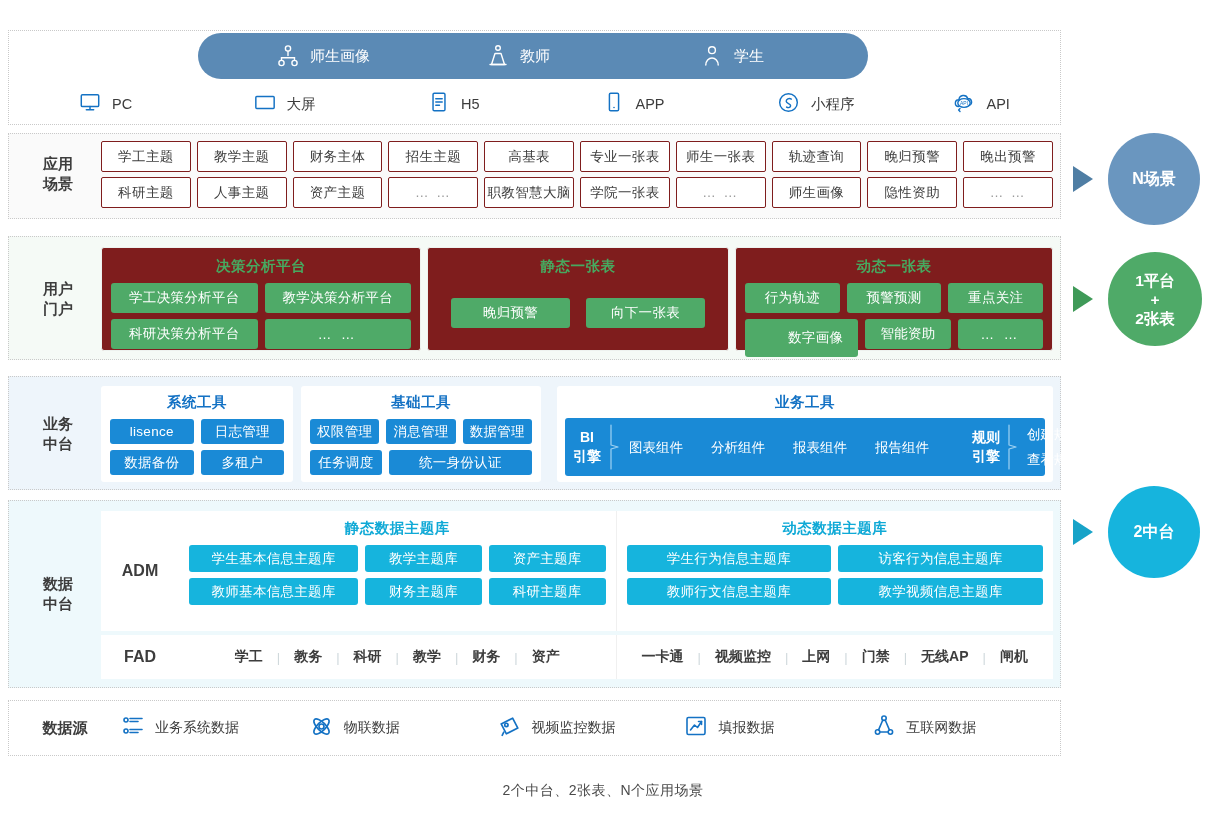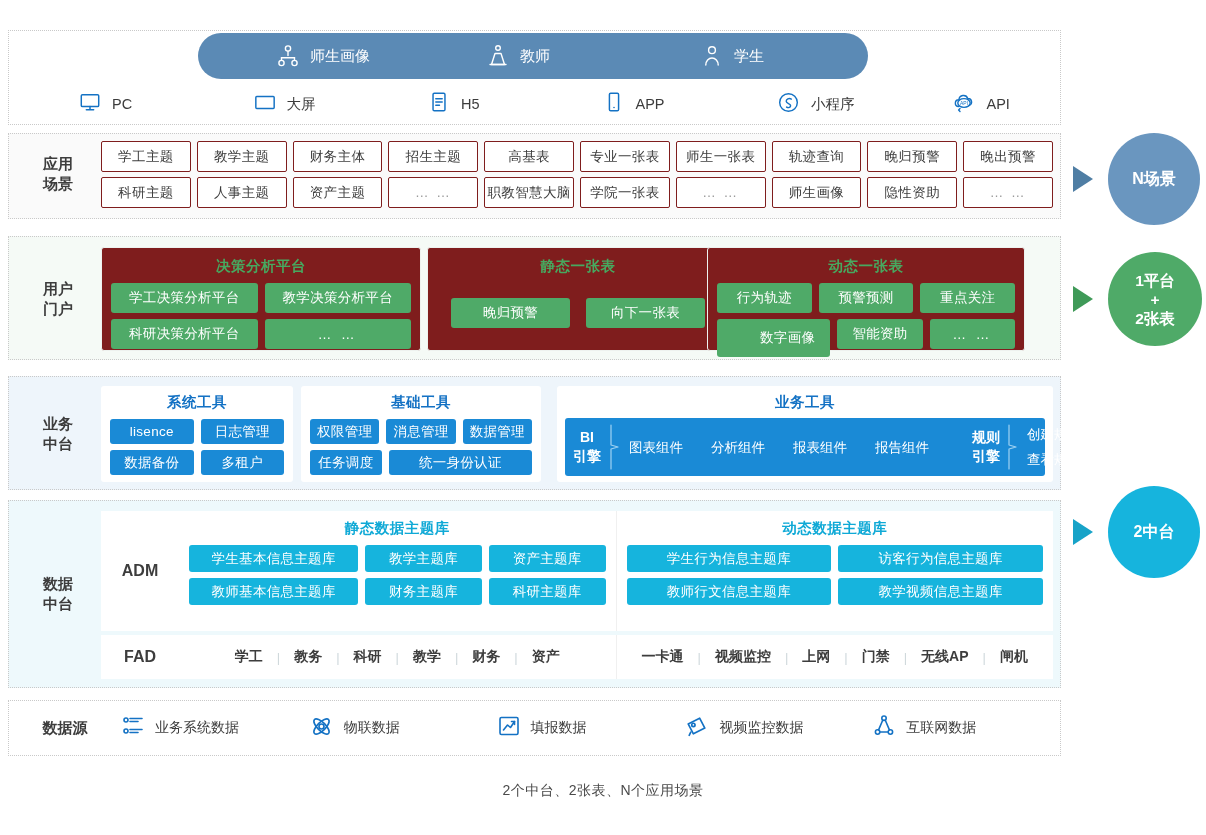--- a/index.html
+++ b/index.html
@@ -50,21 +50,21 @@
     display:flex; align-items:center; justify-content:center;
     font-size:13.5px; color:#3c3c3c; letter-spacing:.4px;
   }
   .app-cell.dots { color:#9a9a9a; letter-spacing:2px; }
 
   
   #portal-band { left:8px; top:236px; width:1053px; height:124px; background:#f5faf6; }
   .portal-panel { position:absolute; top:10px; height:104px; border:1px solid #eef2ef; }
   #panel-decision { left:92px; width:320px; }
   #panel-static  { left:418px; width:302px; }
-  #panel-dynamic { left:698px; width:318px; }
+  #panel-dynamic { left:726px; width:318px; }
   .green-title { color:#47a85f; }
   .chip-green {
     background:#4faa68; color:#fff; border-radius:3px;
     display:flex; align-items:center; justify-content:center;
     font-size:13.5px; letter-spacing:.3px;
   }
   .chip-rows { display:flex; flex-direction:column; gap:6px; padding:0 9px; margin-top:7px; }
   .chip-line { display:flex; gap:7px; }
   .chip-green.dots { letter-spacing:3px; }
 
@@ -478,38 +478,38 @@
             <circle cx="12" cy="12" r="2.4"></circle>
             <ellipse cx="12" cy="12" rx="9.5" ry="4" transform="rotate(45 12 12)"></ellipse>
             <ellipse cx="12" cy="12" rx="9.5" ry="4" transform="rotate(-45 12 12)"></ellipse>
           </svg>
         </span>
         <span class="src-label">物联数据</span>
       </div>
 
       <div class="src-item">
         <span>
+          <svg width="25" height="25" viewBox="0 0 24 24" fill="none" stroke="#1472c4" stroke-width="1.6">
+            <path d="M4 9.5l11-5.5 5 9.5-11 5.5z" stroke-linejoin="round"></path>
+            <path d="M6.5 17.5l-1.5 3" stroke-linecap="round"></path>
+            <circle cx="9" cy="10.5" r="1.6"></circle>
+          </svg>
+        </span>
+        <span class="src-label">视频监控数据</span>
+      </div>
+
+      <div class="src-item">
+        <span>
           <svg width="24" height="24" viewBox="0 0 24 24" fill="none" stroke="#1472c4" stroke-width="1.6">
             <rect x="3" y="3.5" width="18" height="17" rx="1.4"></rect>
             <path d="M6.5 16l4-5 3 2.5 4-6" stroke-linecap="round" stroke-linejoin="round"></path>
             <path d="M17.5 7.5h-3M17.5 7.5v3" stroke-linecap="round"></path>
           </svg>
         </span>
         <span class="src-label">填报数据</span>
-      </div>
-
-      <div class="src-item">
-        <span>
-          <svg width="25" height="25" viewBox="0 0 24 24" fill="none" stroke="#1472c4" stroke-width="1.6">
-            <path d="M4 9.5l11-5.5 5 9.5-11 5.5z" stroke-linejoin="round"></path>
-            <path d="M6.5 17.5l-1.5 3" stroke-linecap="round"></path>
-            <circle cx="9" cy="10.5" r="1.6"></circle>
-          </svg>
-        </span>
-        <span class="src-label">视频监控数据</span>
       </div>
 
       <div class="src-item">
         <span>
           <svg width="24" height="24" viewBox="0 0 24 24" fill="none" stroke="#1472c4" stroke-width="1.6">
             <circle cx="12" cy="4.2" r="2.2"></circle>
               <circle cx="5.6" cy="18" r="2.2"></circle>
               <circle cx="18.4" cy="18" r="2.2"></circle>
             <path d="M10.7 6.2L6.6 15.9M13.3 6.2l4.1 9.7M7.8 18h8.4" stroke-linecap="round"></path>
           </svg>

